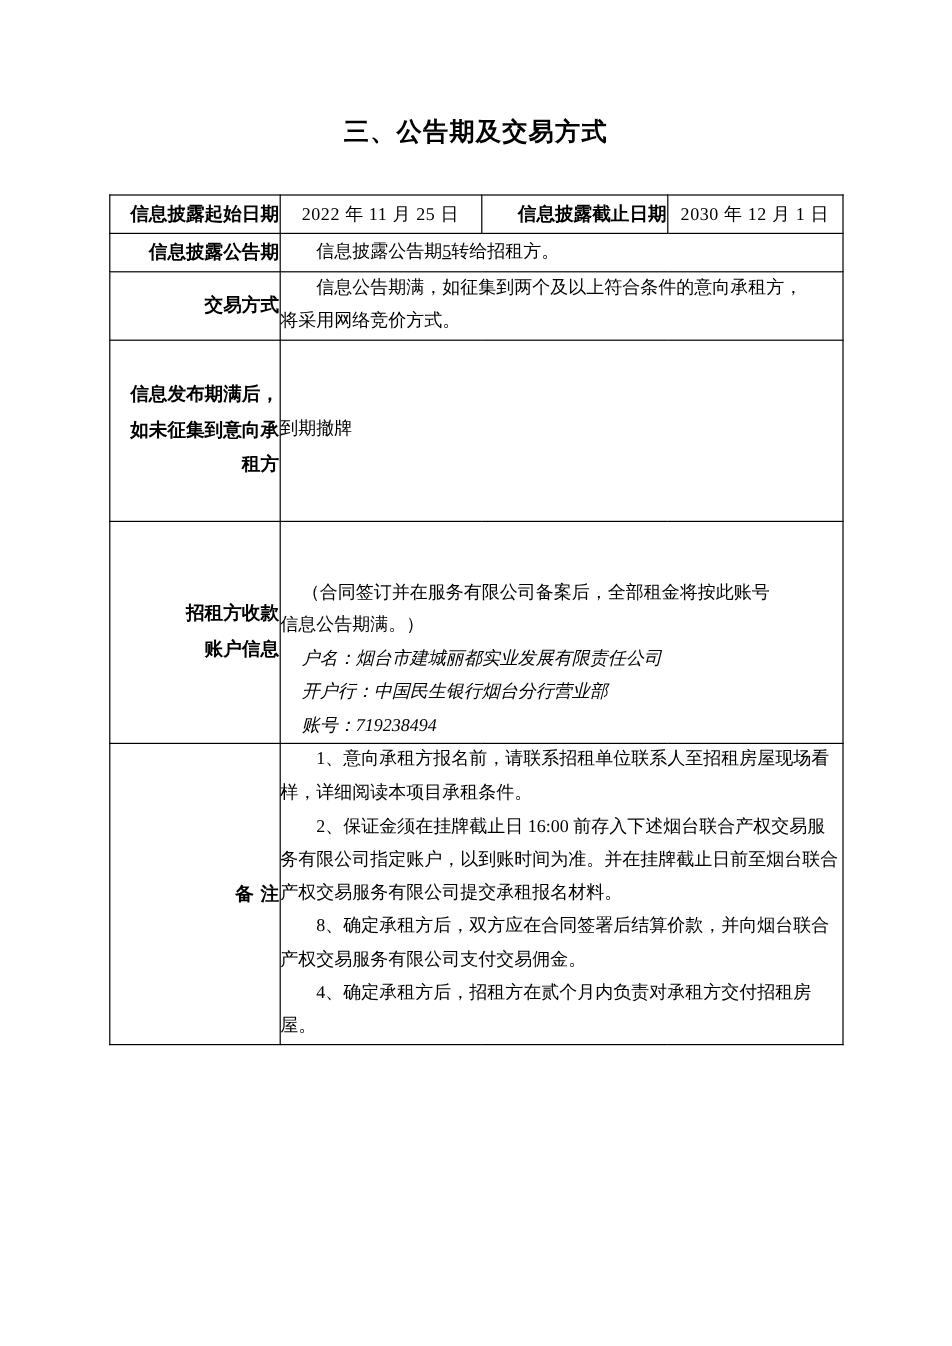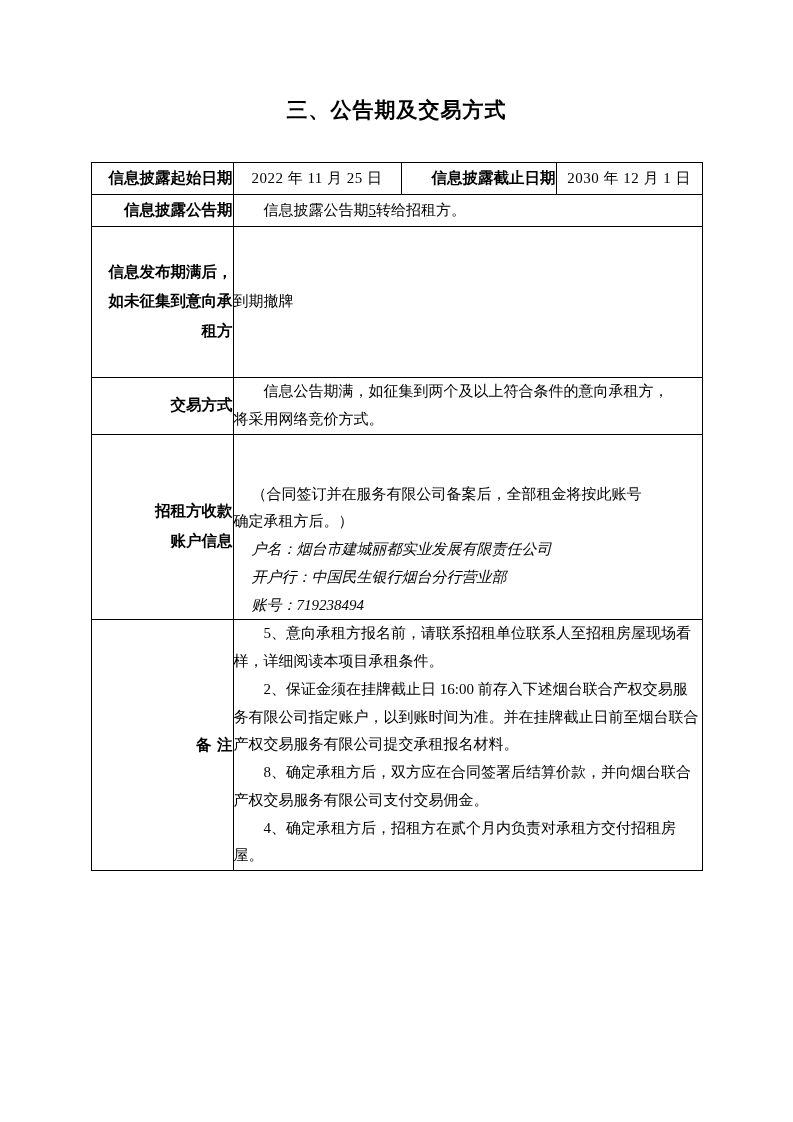--- a/index.html
+++ b/index.html
@@ -112,56 +112,56 @@
       </tr>
 
       <tr>
         <td class="label-cell">信息披露公告期</td>
         <td class="value-cell indent" colspan="3">
           <span>信息披露公告期</span><span class="underline-num">5</span><span>转给招租方。</span>
         </td>
       </tr>
 
       <tr>
+        <td class="label-cell">交易方式</td>
+        <td class="value-cell" colspan="3">
+          <div class="indent">信息公告期满，如征集到两个及以上符合条件的意向承租方，</div>
+          <div>将采用网络竞价方式。</div>
+        </td>
+      </tr>
+
+      <tr>
         <td class="label-cell label-multiline tall-1">
           <div>信息发布期满后，</div>
           <div>如未征集到意向承</div>
           <div>租方</div>
         </td>
         <td class="value-cell" colspan="3">
           <div>到期撤牌</div>
         </td>
       </tr>
 
       <tr>
-        <td class="label-cell">交易方式</td>
-        <td class="value-cell" colspan="3">
-          <div class="indent">信息公告期满，如征集到两个及以上符合条件的意向承租方，</div>
-          <div>将采用网络竞价方式。</div>
-        </td>
-      </tr>
-
-      <tr>
         <td class="label-cell label-multiline">
           <div>招租方收款</div>
           <div>账户信息</div>
         </td>
         <td class="value-cell" colspan="3">
           <div class="indent1">（合同签订并在服务有限公司备案后，全部租金将按此账号</div>
-          <div>确定承租方后。）</div>
+          <div>信息公告期满。）</div>
           <div class="acct-line">户名：烟台市建城丽都实业发展有限责任公司</div>
           <div class="acct-line">开户行：中国民生银行烟台分行营业部</div>
           <div class="acct-line">账号：719238494</div>
         </td>
       </tr>
 
       <tr>
         <td class="label-cell">备  注</td>
         <td class="value-cell" colspan="3">
-          <div class="indent note-line">5、意向承租方报名前，请联系招租单位联系人至招租房屋现场看样，详细阅读本项目承租条件。</div>
+          <div class="indent note-line">1、意向承租方报名前，请联系招租单位联系人至招租房屋现场看样，详细阅读本项目承租条件。</div>
           <div class="indent note-line">2、保证金须在挂牌截止日 16:00 前存入下述烟台联合产权交易服务有限公司指定账户，以到账时间为准。并在挂牌截止日前至烟台联合产权交易服务有限公司提交承租报名材料。</div>
           <div class="indent note-line">8、确定承租方后，双方应在合同签署后结算价款，并向烟台联合产权交易服务有限公司支付交易佣金。</div>
           <div class="indent note-line">4、确定承租方后，招租方在贰个月内负责对承租方交付招租房屋。</div>
         </td>
       </tr>
     </tbody>
   </table>
 
 </div>
 

